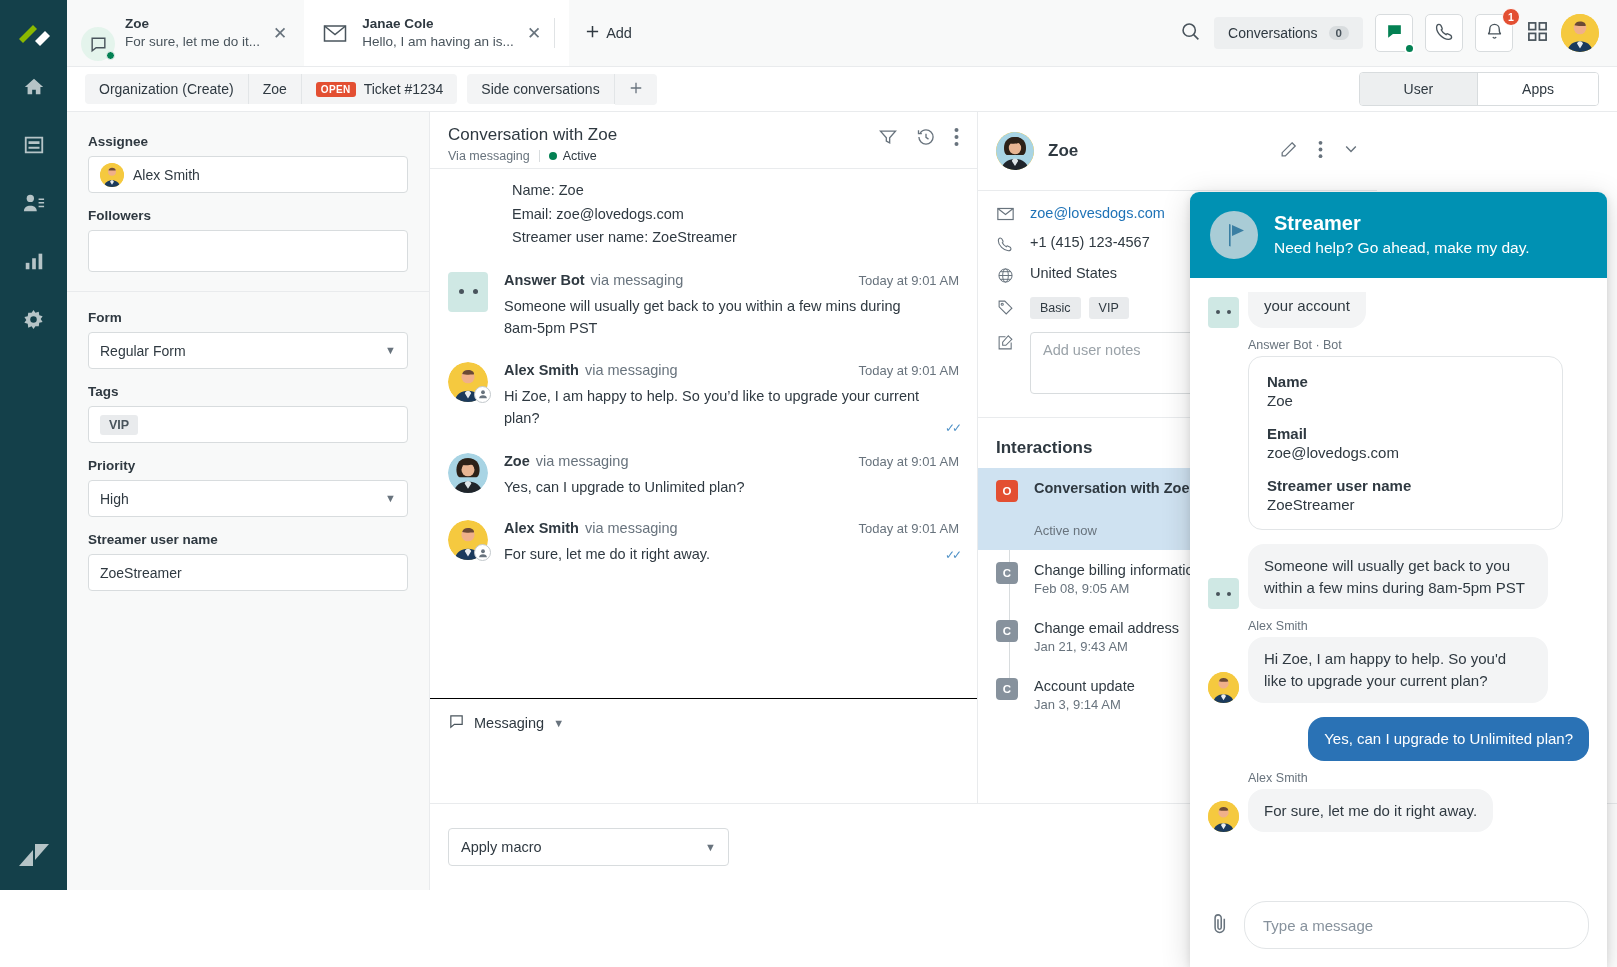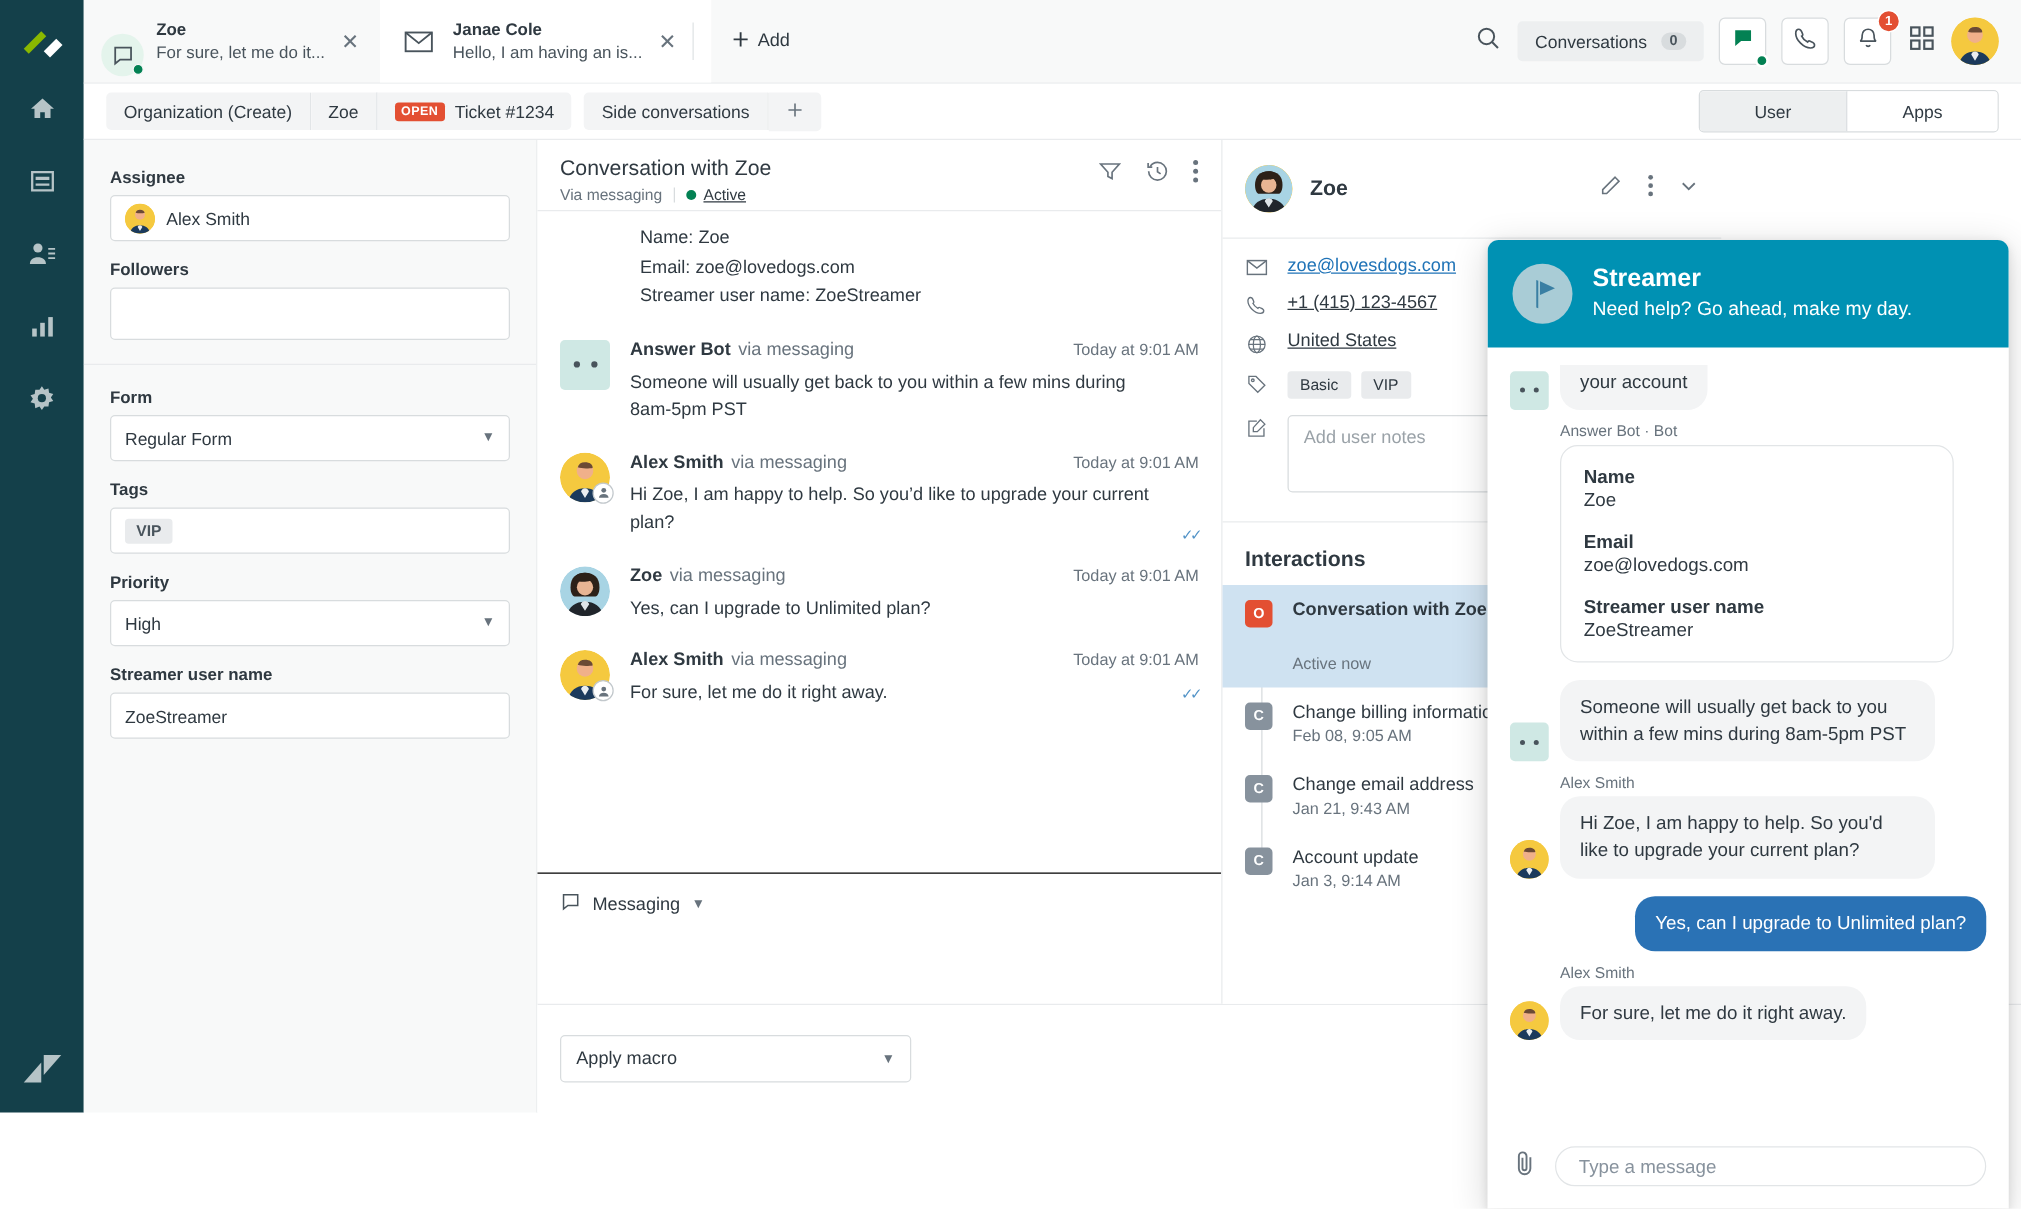--- a/index.html
+++ b/index.html
@@ -101,21 +101,21 @@
   .divider { height:1px; background:#e9ebed; margin:19px -21px 18px -21px; }
   .tagchip { background:#e9ebed; color:#49545c; font-size:12.5px; font-weight:600; border-radius:3px; padding:3px 9px; }
 
   
   .convpanel { position:absolute; left:430px; top:112px; width:547px; height:778px; background:#fff; }
   .conv-head { height:57px; padding:12px 18px 0 18px; display:flex; align-items:flex-start; border-bottom:1px solid #e9ebed; }
   .conv-head-l { flex:1; }
   .conv-title { font-size:17px; color:#2f3941; line-height:1.25; }
   .conv-meta { font-size:12.5px; color:#68737d; display:flex; align-items:center; gap:9px; margin-top:4px; }
   .vsep { width:1px; height:12px; background:#d8dcde; }
-  .live { color:#2f3941; display:flex; align-items:center; gap:6px;text-decoration:underline; }
+  .live { color:#2f3941; display:flex; align-items:center; gap:6px; }
   .live-dot { width:8px; height:8px; border-radius:50%; background:#038153; }
   .conv-head-r { display:flex; align-items:center; gap:18px; padding-top:3px; }
   .conv-body { padding:4px 18px 0 18px; height:529px; overflow:hidden; position:relative; }
   .pre-lines { padding-left:64px; padding-top:6px; }
   .pre-line { font-size:14.5px; color:#2f3941; line-height:1.63; }
   .msg { display:flex; gap:16px; margin-top:22px; }
   .msg-av { width:40px; height:40px; flex:none; position:relative; }
   .bot-av { width:40px; height:40px; background:#cfe8e4; border-radius:4px; display:flex; align-items:center; justify-content:center; gap:9px; }
   .bot-eye { width:5px; height:5px; border-radius:50%; background:#49545c; }
   .av-img { width:40px; height:40px; border-radius:50%; overflow:hidden; }
@@ -148,21 +148,21 @@
   .stay { margin-left:auto; display:flex; align-items:center; gap:9px; font-size:14.5px; color:#2f3941; cursor:pointer; padding-right:88px; }
 
   
   .userpanel { position:absolute; left:977px; top:112px; width:400px; height:691px; background:#fff; border-left:1px solid #e9ebed; }
   .user-head { display:flex; align-items:center; padding:20px 18px; gap:14px; border-bottom:1px solid #e9ebed; }
   .user-name { font-size:17px; font-weight:700; color:#2f3941; flex:1; }
   .user-head-icons { display:flex; align-items:center; gap:20px; }
   .user-rows { padding:14px 18px 10px 18px; }
   .urow { display:flex; align-items:flex-start; gap:16px; margin-bottom:13px; }
   .urow-ico { width:18px; display:flex; justify-content:center; padding-top:2px; flex:none; }
-  .urow-val { font-size:14.5px; color:#2f3941;text-decoration:underline; }
+  .urow-val { font-size:14.5px; color:#2f3941; }
   .urow-val.link { color:#1f73b7; cursor:pointer; }
   .chips { display:flex; gap:8px; }
   .chip { background:#e9ebed; color:#2f3941; font-size:12.5px; font-weight:400; border-radius:3px; padding:4px 10px; }
   .notes {
     border:1px solid #d8dcde; border-radius:4px; height:62px; padding:9px 12px;
     font-size:14.5px; color:#9aa2a8; cursor:text;
   }
   .inter-head { border-top:1px solid #e9ebed; padding:20px 18px 10px 18px; font-size:17px; font-weight:700; color:#2f3941; }
   .inter-list { position:relative; }
   .inter-line { position:absolute; left:31px; top:18px; bottom:24px; width:1px; background:#d8dcde; }
@@ -201,21 +201,21 @@
     border:1px solid #e2e5e7; border-radius:14px; padding:16px 18px; margin-left:40px;
     max-width:315px; background:#fff;
   }
   .w-card-k { font-size:15px; font-weight:700; color:#2f3941; }
   .w-card-v { font-size:15px; color:#2f3941; margin-top:2px; }
   .w-card-grp + .w-card-grp { margin-top:16px; }
   .w-row.out { justify-content:flex-end; }
   .bubble.out { background:#2a72b5; color:#fff; max-width:330px; }
   .w-foot { flex:none; padding:14px 18px 18px 18px; display:flex; align-items:center; gap:13px; }
   .w-input {
-    flex:1; height:32px; border:1px solid #e2e5e7; border-radius:22px; display:flex; align-items:center;
+    flex:1; height:48px; border:1px solid #e2e5e7; border-radius:22px; display:flex; align-items:center;
     padding:0 18px; font-size:15px; color:#87929d; cursor:text;
   }
 </style>
 </head>
 <body>
 
 <div id="root">
 
   <div class="rail">
     <div class="rail-logo">

